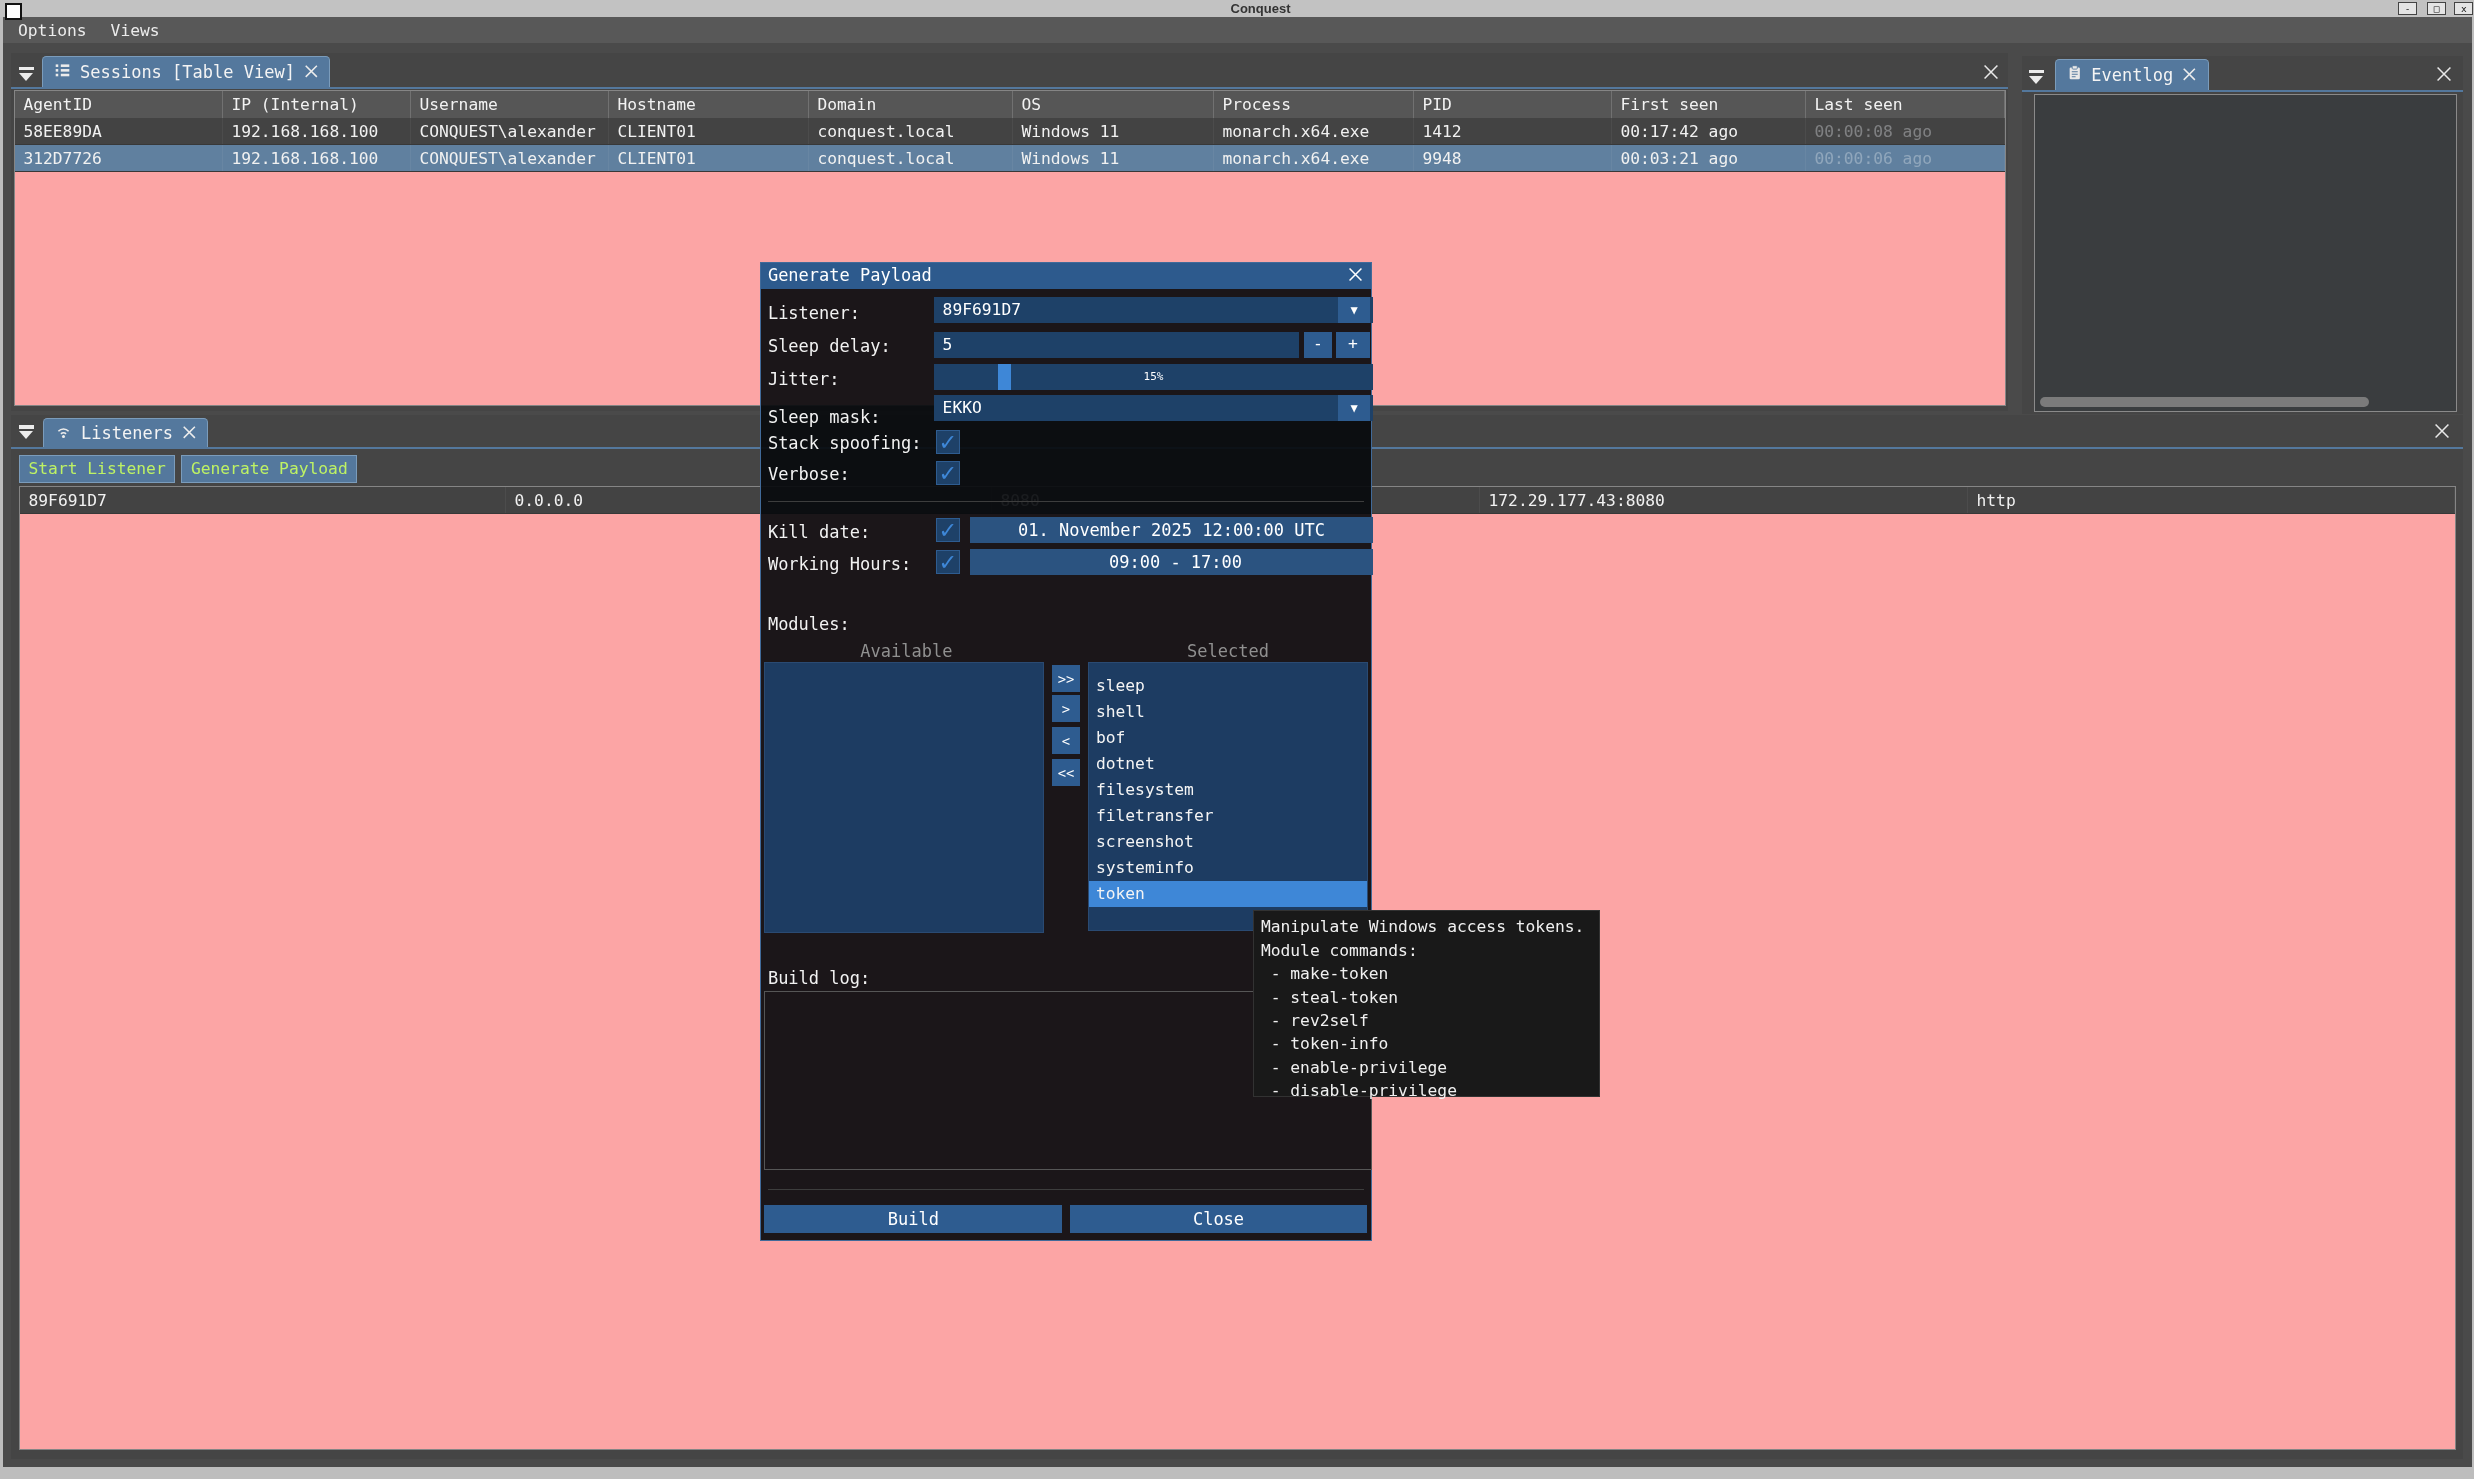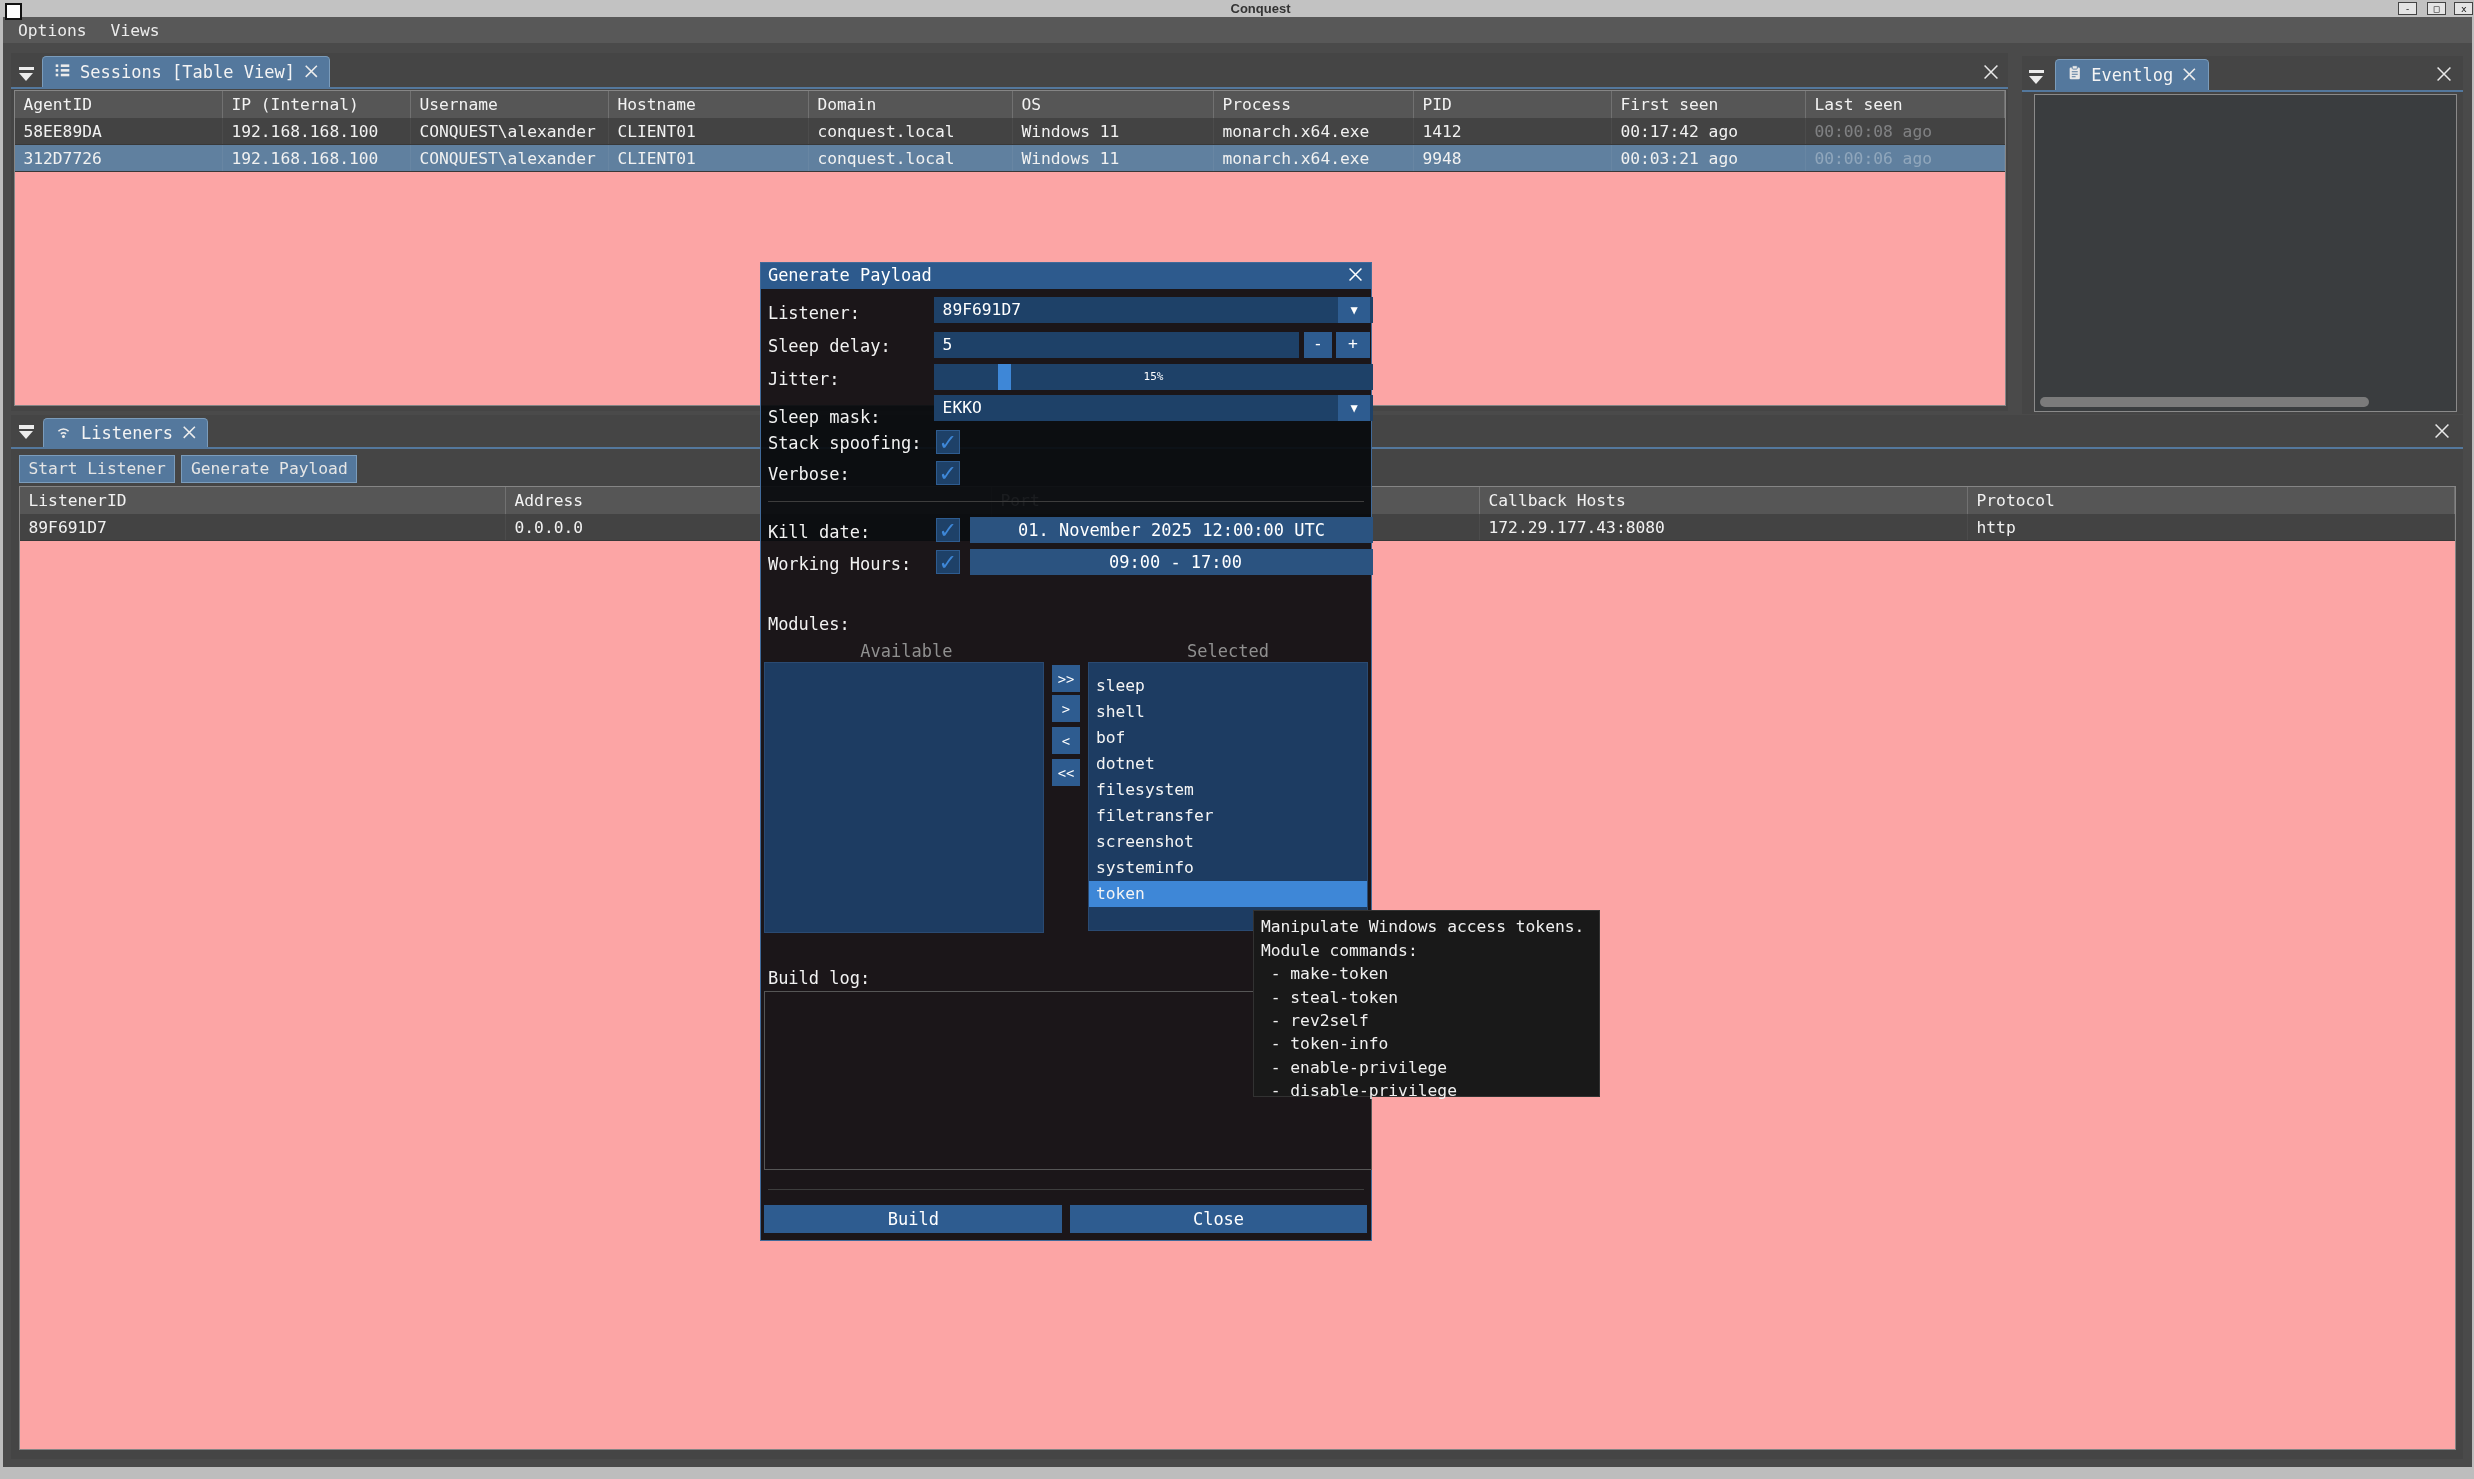--- a/index.html
+++ b/index.html
@@ -34,21 +34,21 @@
   .sess-grid{grid-template-columns:208px 188px 198px 200px 204px 201px 200px 198px 194px auto;}
   .list-grid{grid-template-columns:486px 486px 488px 488px auto;}
   .cell{padding:0 0 0 8.6px;font-size:16.3px;line-height:27px;white-space:nowrap;overflow:hidden;}
   .hrow{background:#565656;height:27px;}
   .hrow .cell{border-right:0.9px solid rgba(255,255,255,0.16);color:#f2f2f2;}
   .trow{background:#434343;height:27px;border-bottom:0.9px solid #383838;}
   .trow .cell{border-right:0.9px solid rgba(255,255,255,0.05);}
   .trow.sel{background:#60809f;}
   .cell.dim{color:rgba(240,244,248,0.35);}
   .trow.sel .cell.dim{color:rgba(255,255,255,0.30);}
-  .toolbtn{background:#54789d;border:0.9px solid #7b9cbb;color:#e5e5e5;font-family:inherit;
+  .toolbtn{background:#54789d;border:0.9px solid #7b9cbb;color:#bef264;font-family:inherit;
     font-size:16.3px;height:27.5px;padding:0 8.6px;margin-right:6px;cursor:pointer;}
   
   .ev-content{position:absolute;border:0.9px solid #8a8a8a;background:#3a3d3f;}
   .evline{padding-left:10.3px;font-size:16.3px;line-height:27px;white-space:nowrap;}
   .evline .pfx{margin-right:8.6px;}
   .hscroll{position:absolute;height:10.3px;border-radius:5.2px;background:#7b7b7b;cursor:pointer;}
   
   .dialog{position:absolute;left:760px;top:262px;width:612px;height:979px;border:0.9px solid #416a99;z-index:10;}
   .dlg-bg{position:absolute;left:0;top:26px;right:0;bottom:0;background:rgba(8,10,13,0.92);}
   .dlg-title{position:absolute;left:0;top:0;width:100%;height:26px;background:#2d5a8d;
@@ -227,27 +227,20 @@
       </span>
     </div>
     <span class="xicon abs" style="right:12px;top:6.9px;">
       <svg width="18" height="18" viewBox="0 0 21 21">
           <path d="M3 3 L18 18 M18 3 L3 18" stroke="#e8e8e8" stroke-width="1.8" fill="none"></path>
         </svg>
     </span>
     <div class="tabline" style="top:32px;width:100%;"></div>
     <div class="abs" style="left:7.7px;top:40px;" id="lst-toolbar"><button class="toolbtn">Start Listener</button><button class="toolbtn">Generate Payload</button></div>
     <div class="contentbox" style="left:7.7px;right:7.7px;top:71px;bottom:8.6px;">
-      <div class="grid list-grid hrow" id="lst-head">
-          <div class="cell">ListenerID</div>
-          <div class="cell">Address</div>
-          <div class="cell">Port</div>
-          <div class="cell">Callback Hosts</div>
-          <div class="cell">Protocol</div>
-        </div>
       <div id="lst-rows">
           <div class="grid list-grid trow">
             <div class="cell">89F691D7</div>
             <div class="cell">0.0.0.0</div>
             <div class="cell">8080</div>
             <div class="cell">172.29.177.43:8080</div>
             <div class="cell">http</div>
           </div>
         </div>
     </div>

